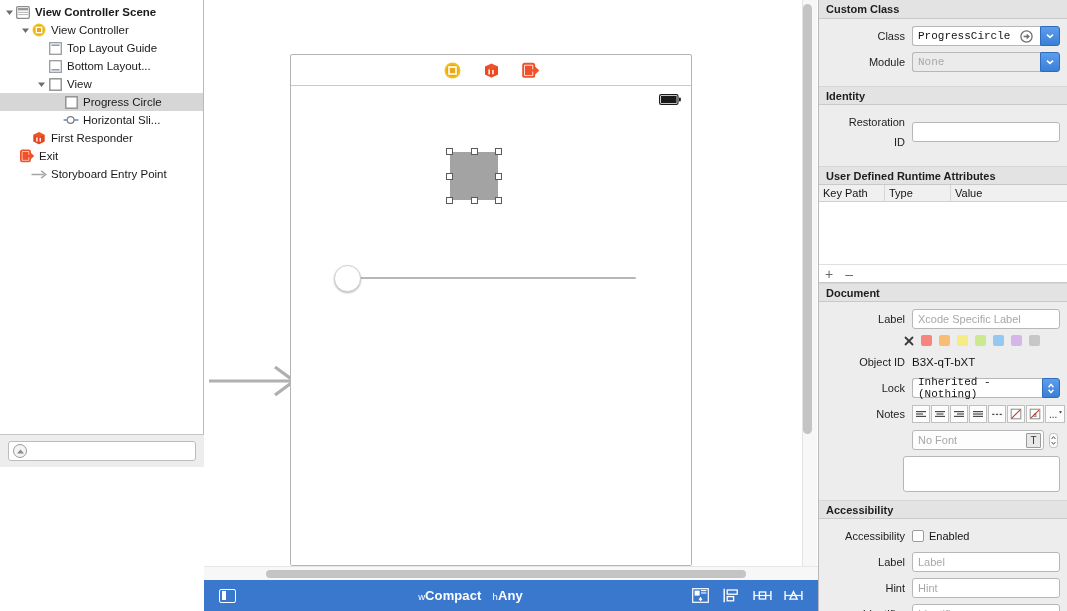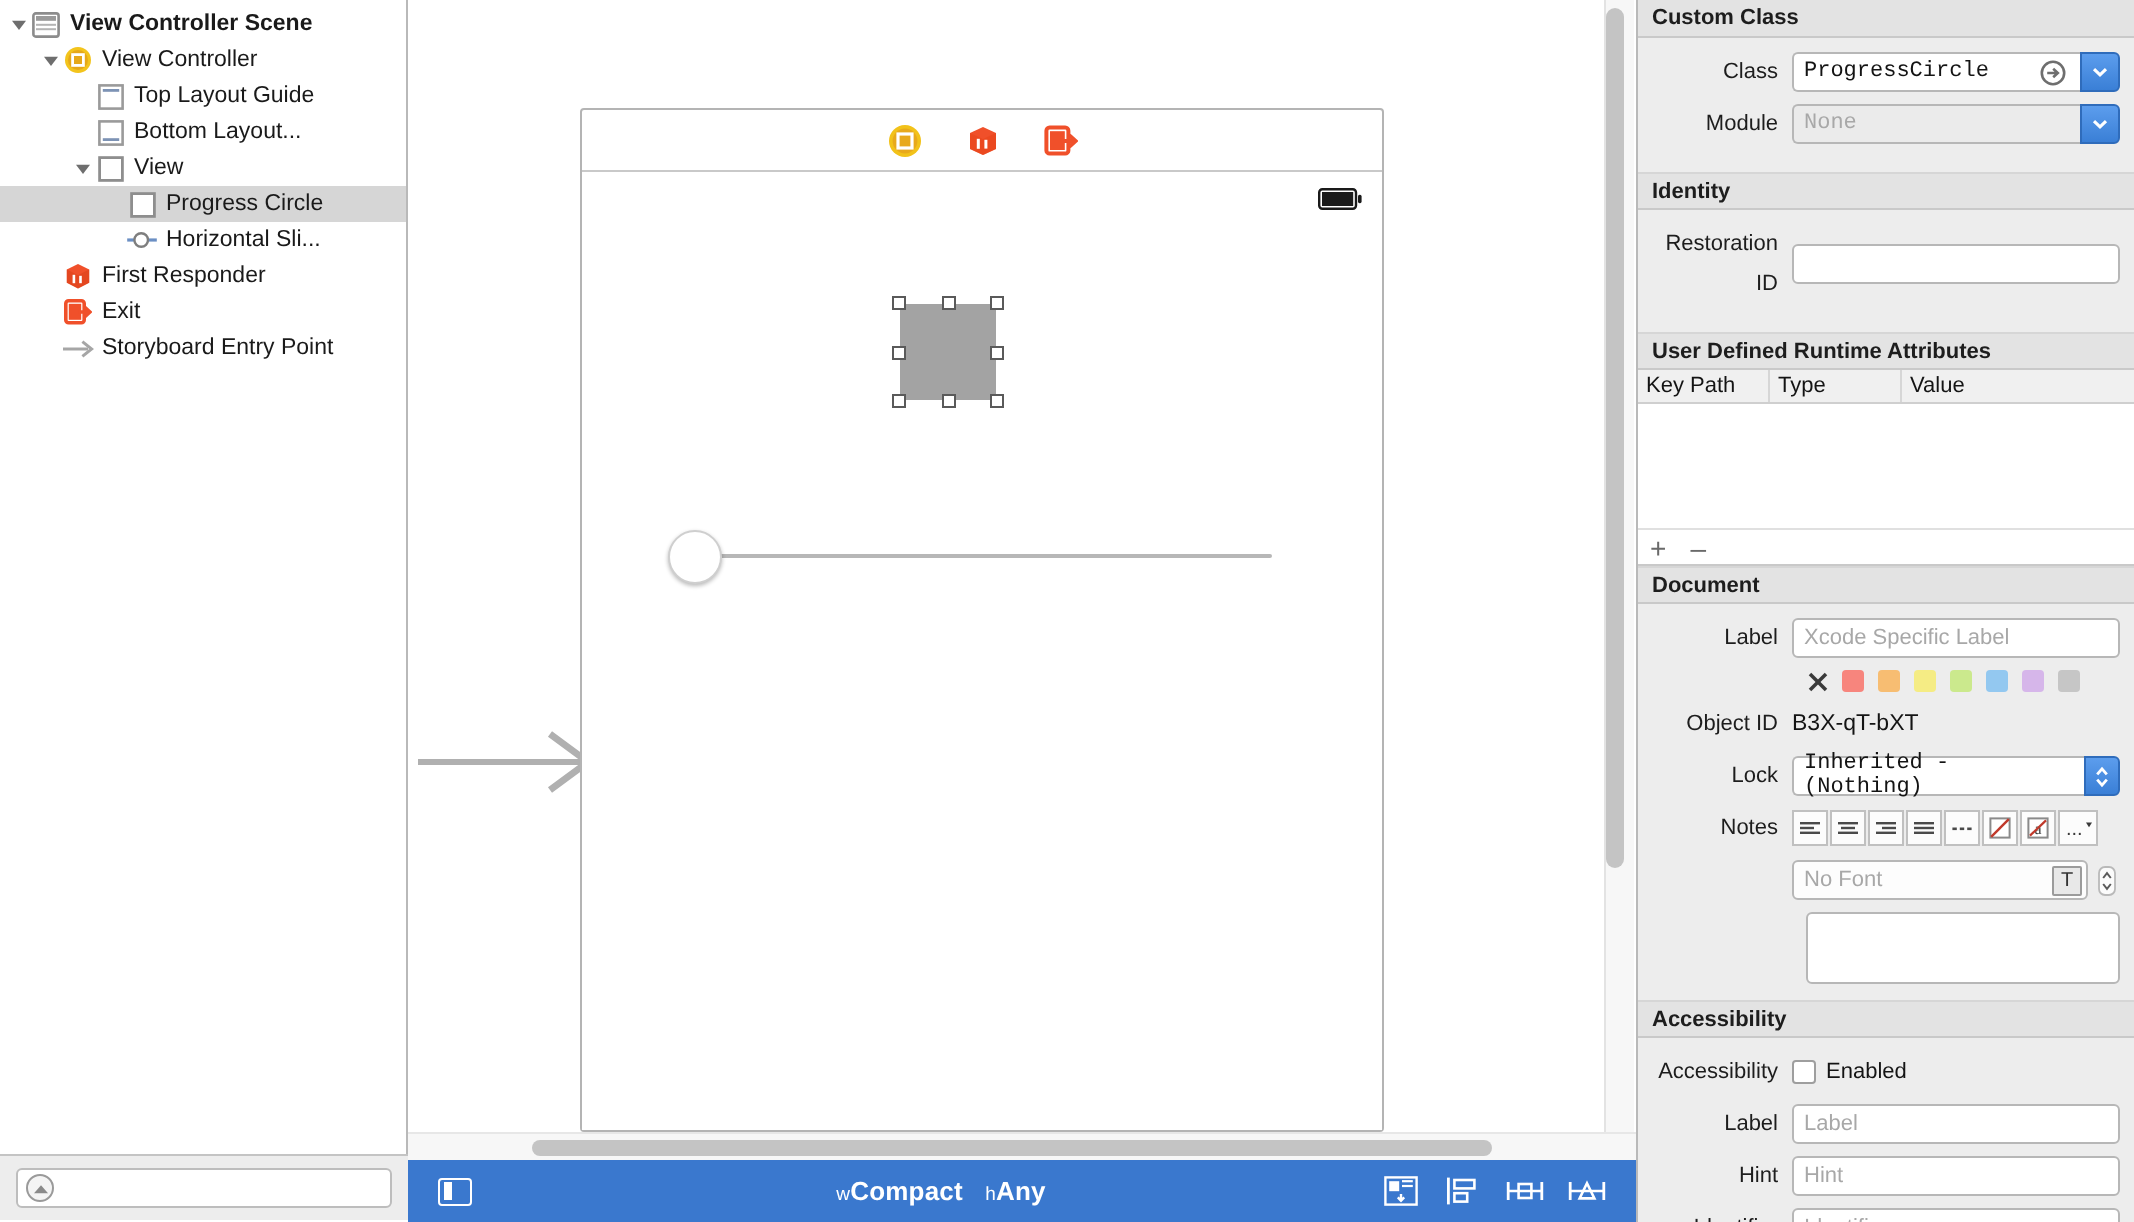--- a/index.html
+++ b/index.html
@@ -9,21 +9,21 @@
     font-size: 11px;
     color: #141414;
     background: #ffffff;
     overflow: hidden;
   }
   .app { position: relative; width: 1067px; height: 611px; display: flex; }
 
   
   .outline {
     position: relative;
-    width: 204px; height: 610px;
+    width: 204px; height: 467px;
     background: #ffffff;
     border-right: 1px solid #b9b9b9;
     flex: 0 0 204px;
   }
   .outline-tree { padding-top: 3px; }
   .tree-row {
     position: relative;
     height: 18px;
     display: flex;
     align-items: center;
@@ -218,20 +218,21 @@
     display: flex; align-items: center;
     padding-left: 7px;
     font-size: 11px; font-weight: bold; color: #1d1d1d;
   }
   .insp-header:first-child { border-top: 0; }
   .insp-body { padding: 7px 7px 8px 5px; }
   .row {
     display: flex; align-items: center;
     margin-bottom: 6px;
     min-height: 20px;
+    margin-left: 16px;
   }
   .row .lbl {
     width: 72px; flex: 0 0 72px;
     text-align: right;
     padding-right: 7px;
     font-size: 11px; color: #1d1d1d;
     line-height: 20px;
   }
   .ctl { flex: 1; display: flex; align-items: center; }
   .tfield {
@@ -440,21 +441,21 @@
           <span class="ticon">
             <svg width="14" height="14" viewBox="0 0 14 14">
               <polygon points="1.4,3.8 7,1 12.6,3.8 12.6,10.4 7,13.2 1.4,10.4" fill="#f0502a"></polygon>
               <polygon points="1.4,3.8 7,6.6 12.6,3.8 12.6,10.4 7,13.2 1.4,10.4" fill="#d83e16" opacity="0.5"></polygon>
               <rect x="4.3" y="6.4" width="1.3" height="4.2" fill="#fff"></rect>
               <rect x="7.6" y="6.9" width="1.3" height="3.7" fill="#fff"></rect>
             </svg>
           </span>
           <span class="tlabel">First Responder</span>
         </div>
-        <div class="tree-row" style="padding-left: 20px; align-items: center;">
+        <div class="tree-row" style="padding-left: 8px; align-items: center;">
           <span class="twisty"></span>
           <span class="ticon">
             <svg width="14" height="14" viewBox="0 0 14 14">
               <rect x="0.9" y="1.4" width="9.2" height="11" rx="1.4" fill="none" stroke="#f0502a" stroke-width="1.8"></rect>
               <rect x="2.4" y="2.9" width="6.2" height="8" fill="#f0502a"></rect>
               <path d="M7.4 7 h5.4 M10.4 4.6 L13 7 L10.4 9.4" fill="none" stroke="#f0502a" stroke-width="1.8"></path>
             </svg>
           </span>
           <span class="tlabel">Exit</span>
         </div>

